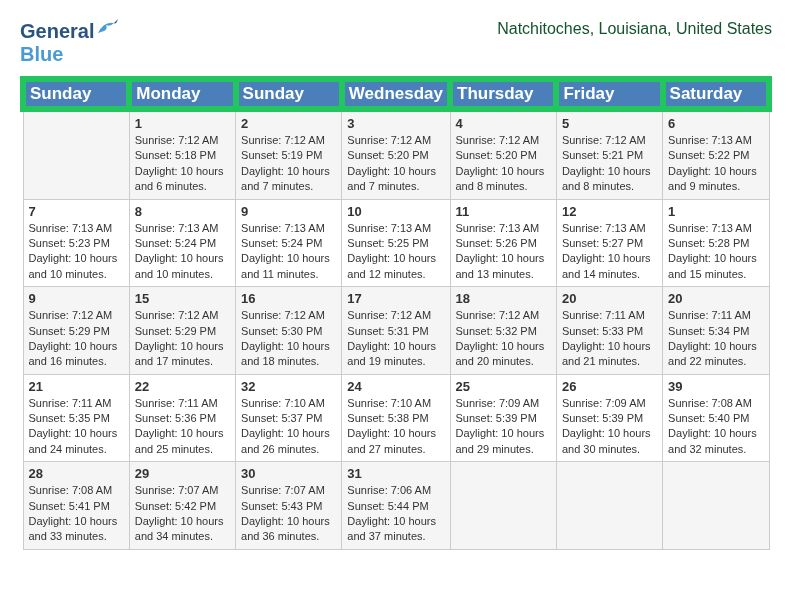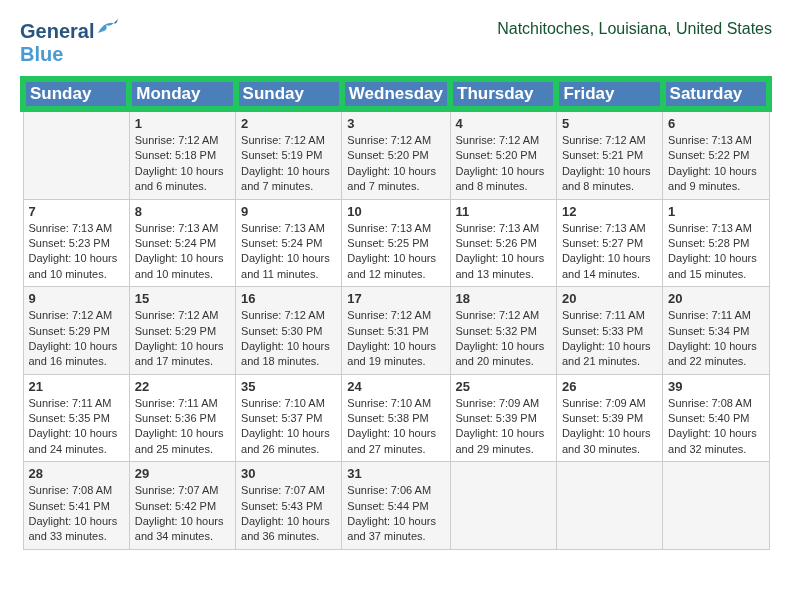--- a/index.html
+++ b/index.html
@@ -214,21 +214,21 @@
         <tr>
           <td>
             <span class="day-number">21</span>
             <div class="day-info">Sunrise: 7:11 AM<br>Sunset: 5:35 PM<br>Daylight: 10 hours<br>and 24 minutes.</div>
           </td>
           <td>
             <span class="day-number">22</span>
             <div class="day-info">Sunrise: 7:11 AM<br>Sunset: 5:36 PM<br>Daylight: 10 hours<br>and 25 minutes.</div>
           </td>
           <td>
-            <span class="day-number">35</span>
+            <span class="day-number">32</span>
             <div class="day-info">Sunrise: 7:10 AM<br>Sunset: 5:37 PM<br>Daylight: 10 hours<br>and 26 minutes.</div>
           </td>
           <td>
             <span class="day-number">24</span>
             <div class="day-info">Sunrise: 7:10 AM<br>Sunset: 5:38 PM<br>Daylight: 10 hours<br>and 27 minutes.</div>
           </td>
           <td>
             <span class="day-number">25</span>
             <div class="day-info">Sunrise: 7:09 AM<br>Sunset: 5:39 PM<br>Daylight: 10 hours<br>and 29 minutes.</div>
           </td>

